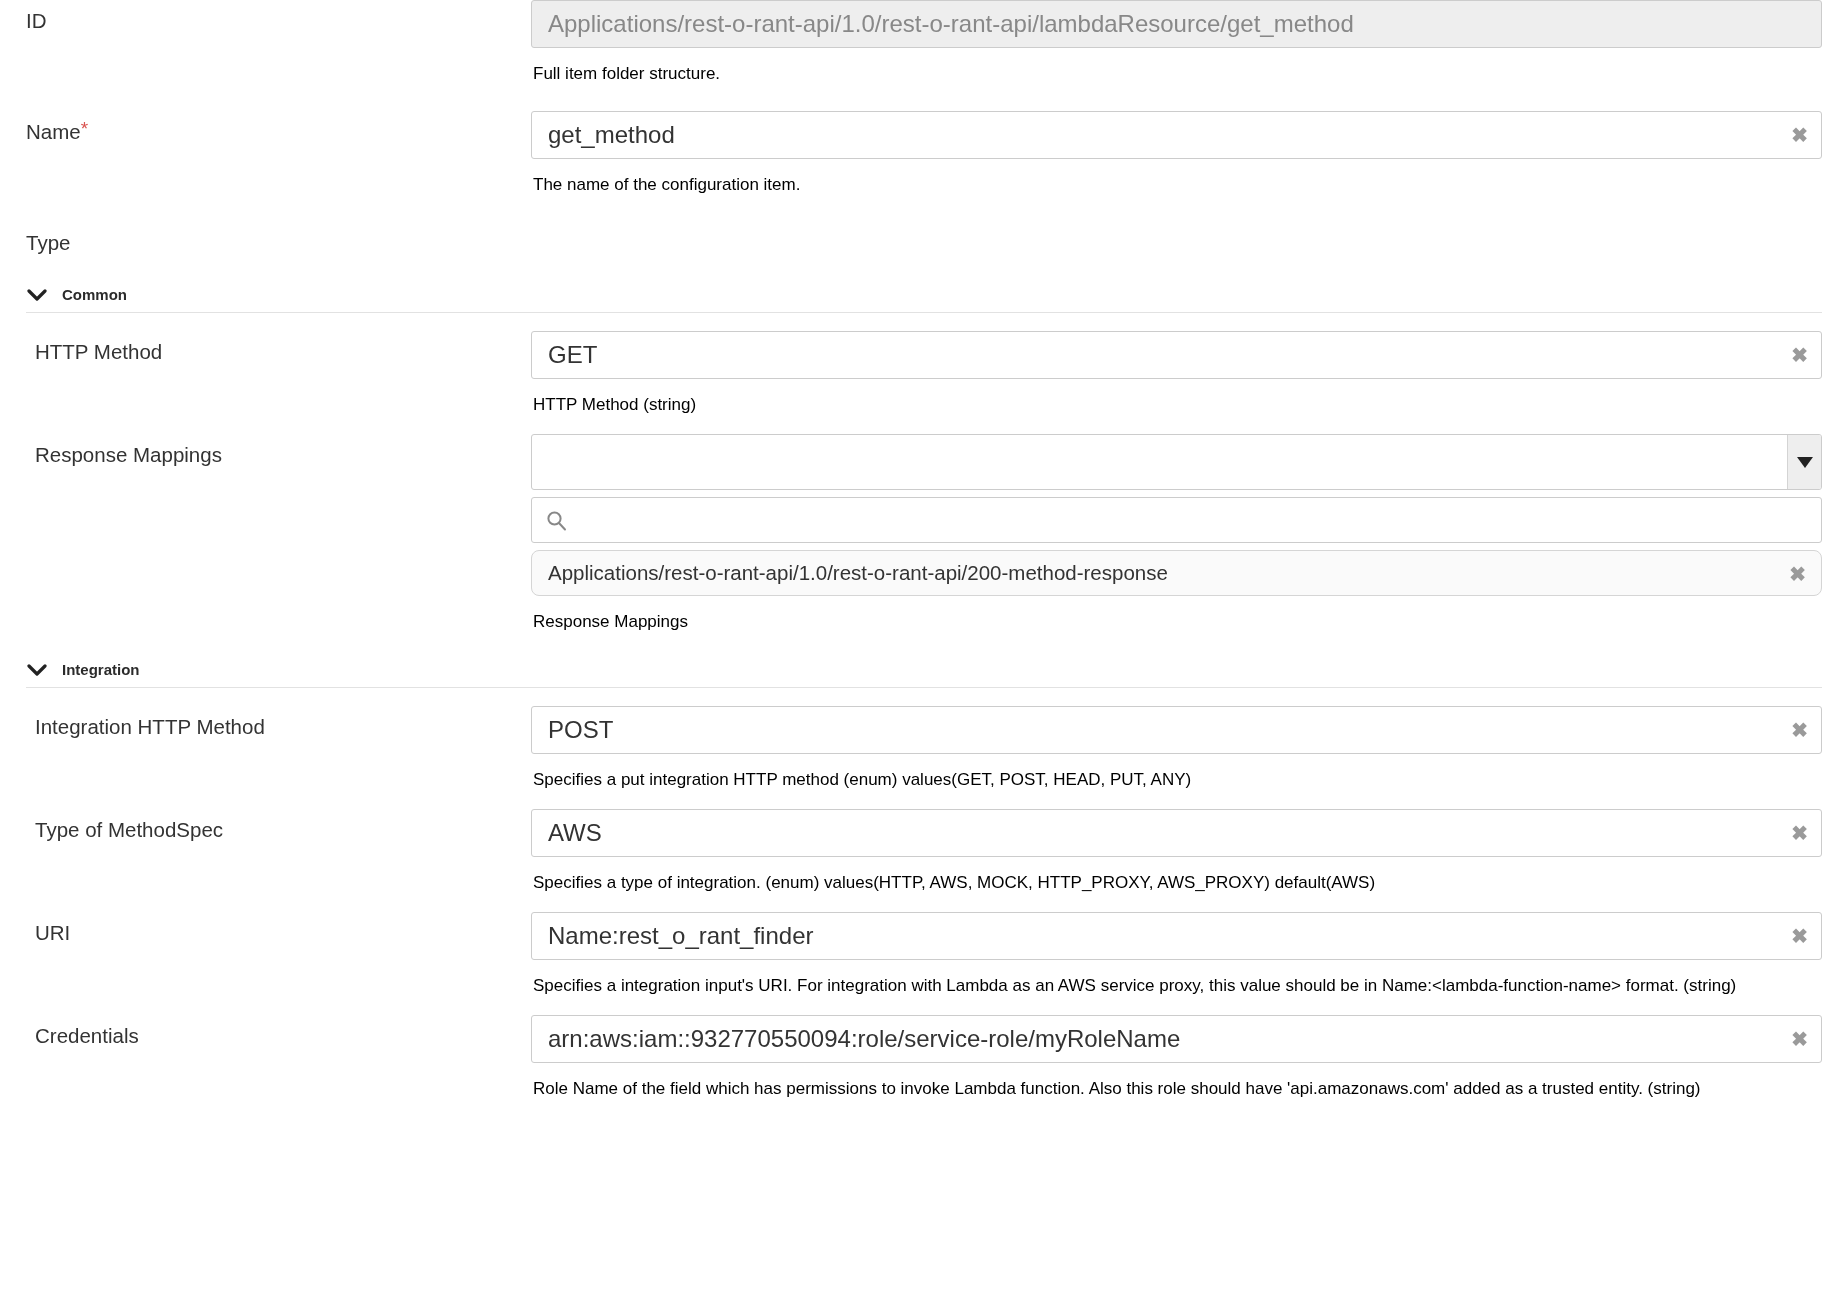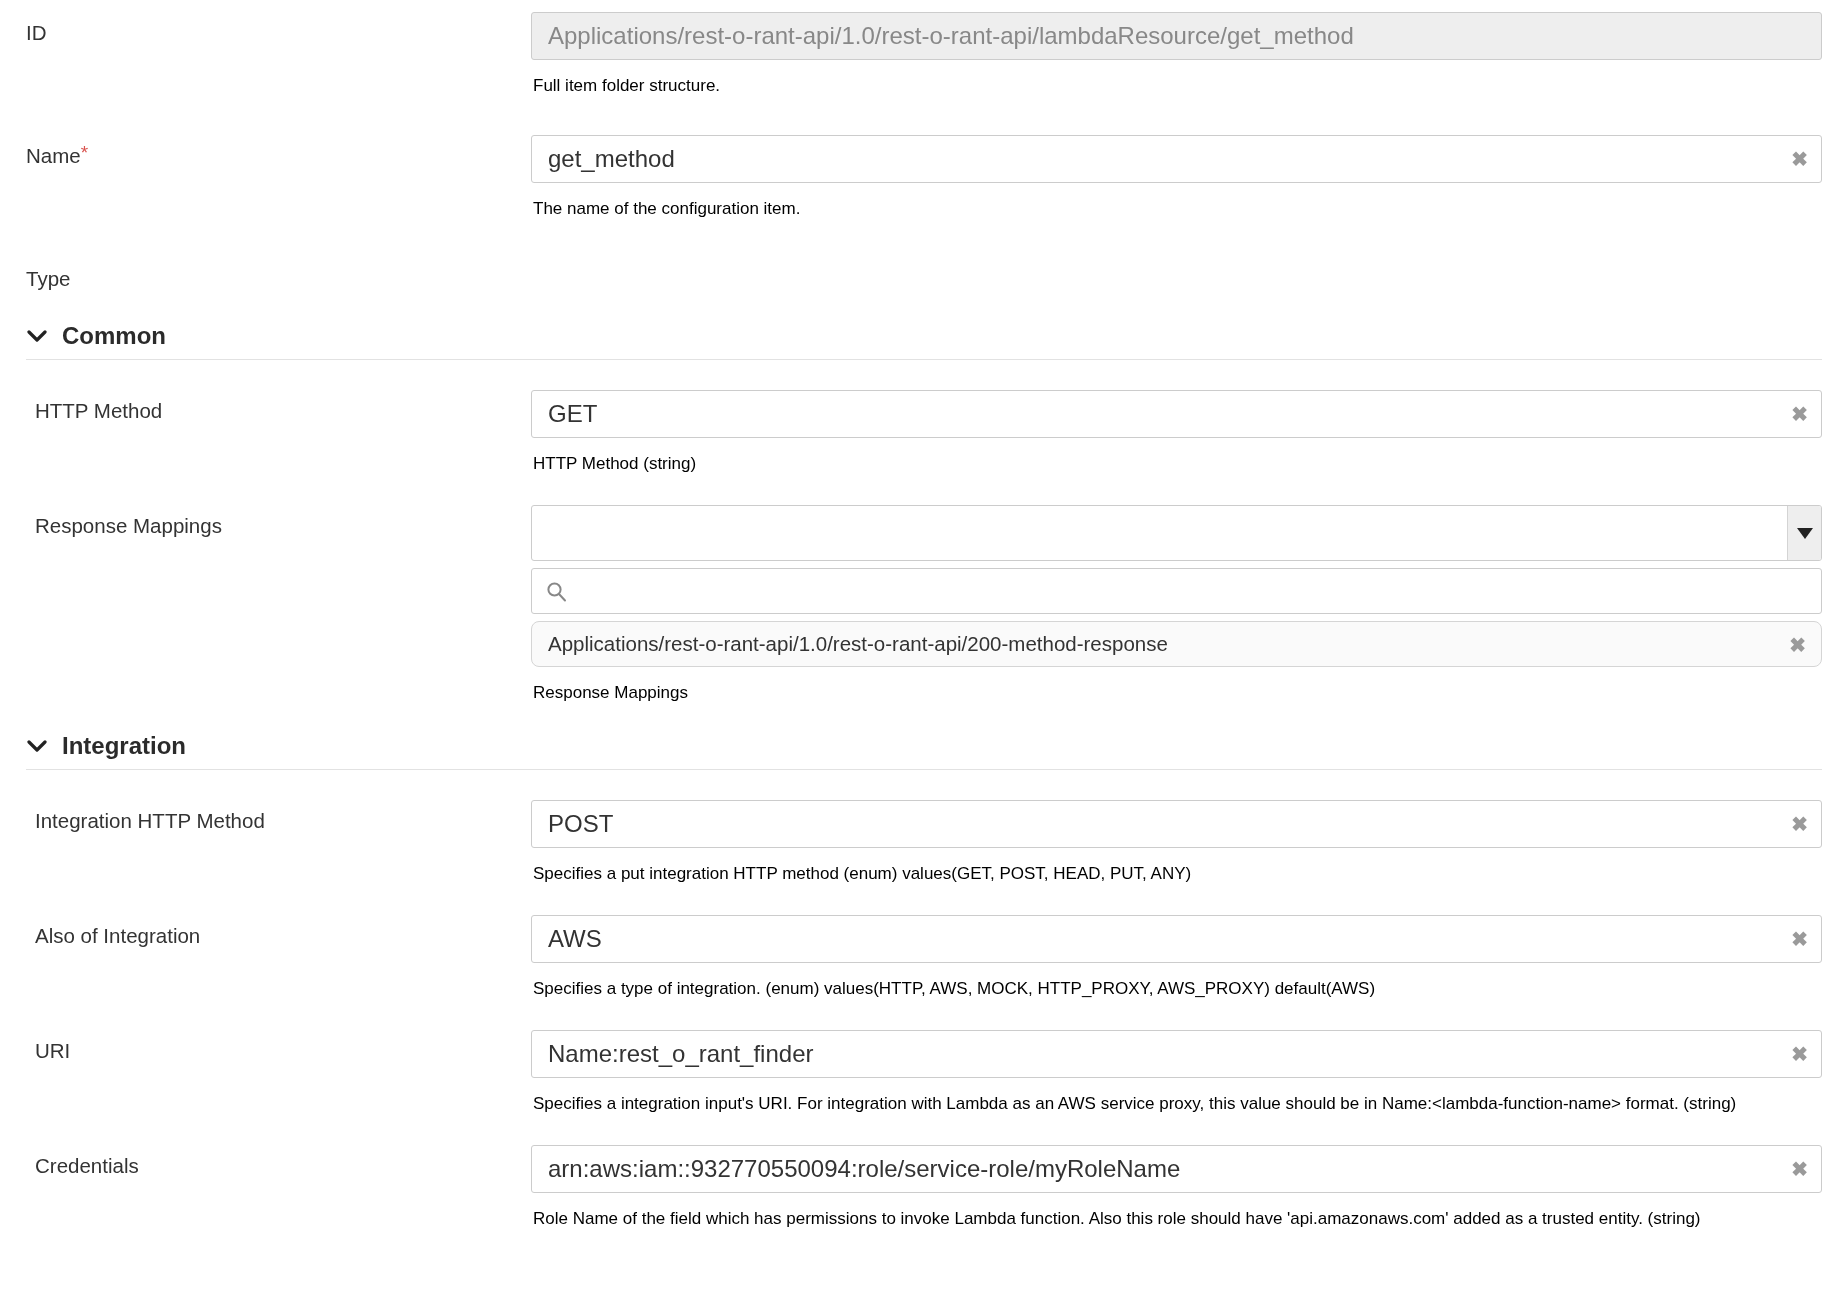--- a/index.html
+++ b/index.html
@@ -19,21 +19,20 @@
   .form {
     width: 1844px;
     padding: 0;
   }
 
   
   .row {
     display: flex;
     align-items: flex-start;
     width: 100%;
-    margin-top: 12px;
   }
   .label-col {
     width: 531px;
     flex: 0 0 531px;
     padding-left: 26px;
     padding-top: 8px;
   }
   .label-col.indent {
     padding-left: 35px;
   }
@@ -199,21 +198,21 @@
   }
   .chev {
     width: 22px;
     display: flex;
     align-items: center;
     justify-content: center;
     color: #222222;
   }
   .chev svg { display: block; }
   .section-title {
-    font-size: 24px;
+    font-size: 15px;
     font-weight: bold;
     color: #2b2b2b;
     text-align: center;
   }
   .section-rule {
     border: 0;
     border-top: 1px solid #e2e2e2;
     margin: 0 0 0 0;
     height: 1px;
     width: 100%;
@@ -348,21 +347,21 @@
         <span class="clear-x">✖</span>
       </div>
       <div class="help">Specifies a put integration HTTP method (enum) values(GET, POST, HEAD, PUT, ANY)</div>
     </div>
   </div>
 
   <div class="gap-sm"></div>
 
   <div class="row">
     <div class="label-col indent">
-      <span class="label">Also of Integration</span>
+      <span class="label">Type of MethodSpec</span>
     </div>
     <div class="field-col">
       <div class="input-wrap">
         <input class="inp" type="text" value="AWS" style="">
         <span class="clear-x">✖</span>
       </div>
       <div class="help">Specifies a type of integration. (enum) values(HTTP, AWS, MOCK, HTTP_PROXY, AWS_PROXY) default(AWS)</div>
     </div>
   </div>
 

